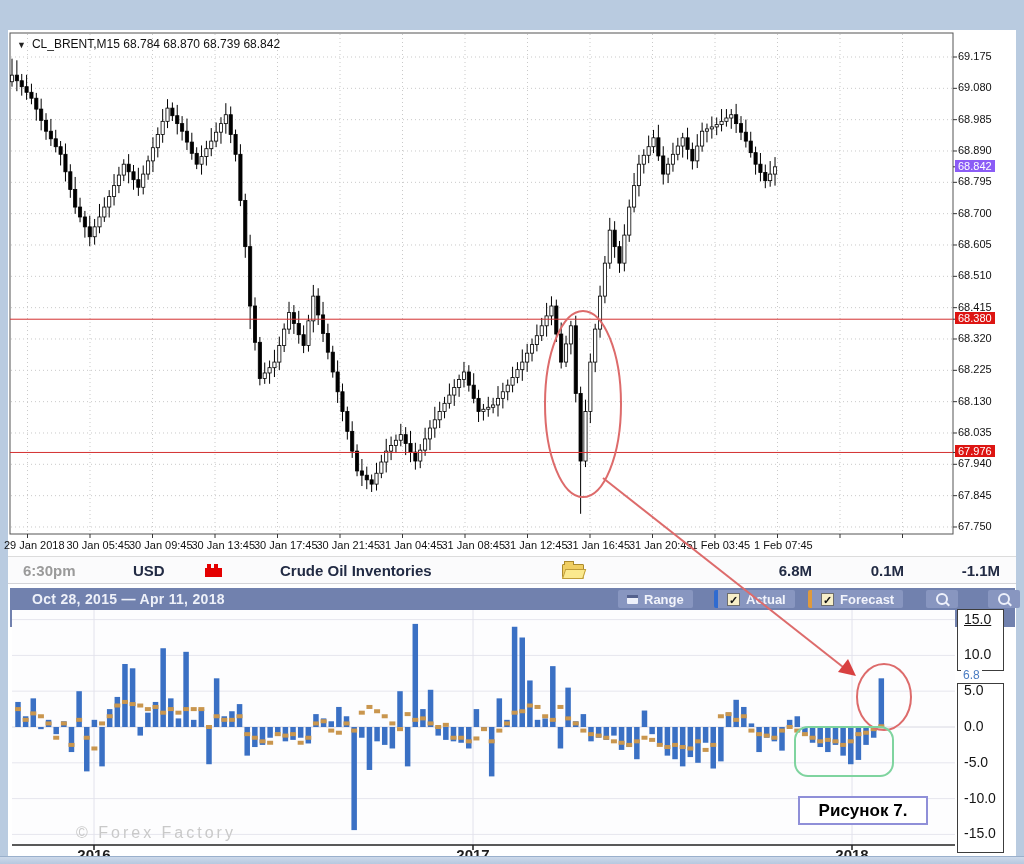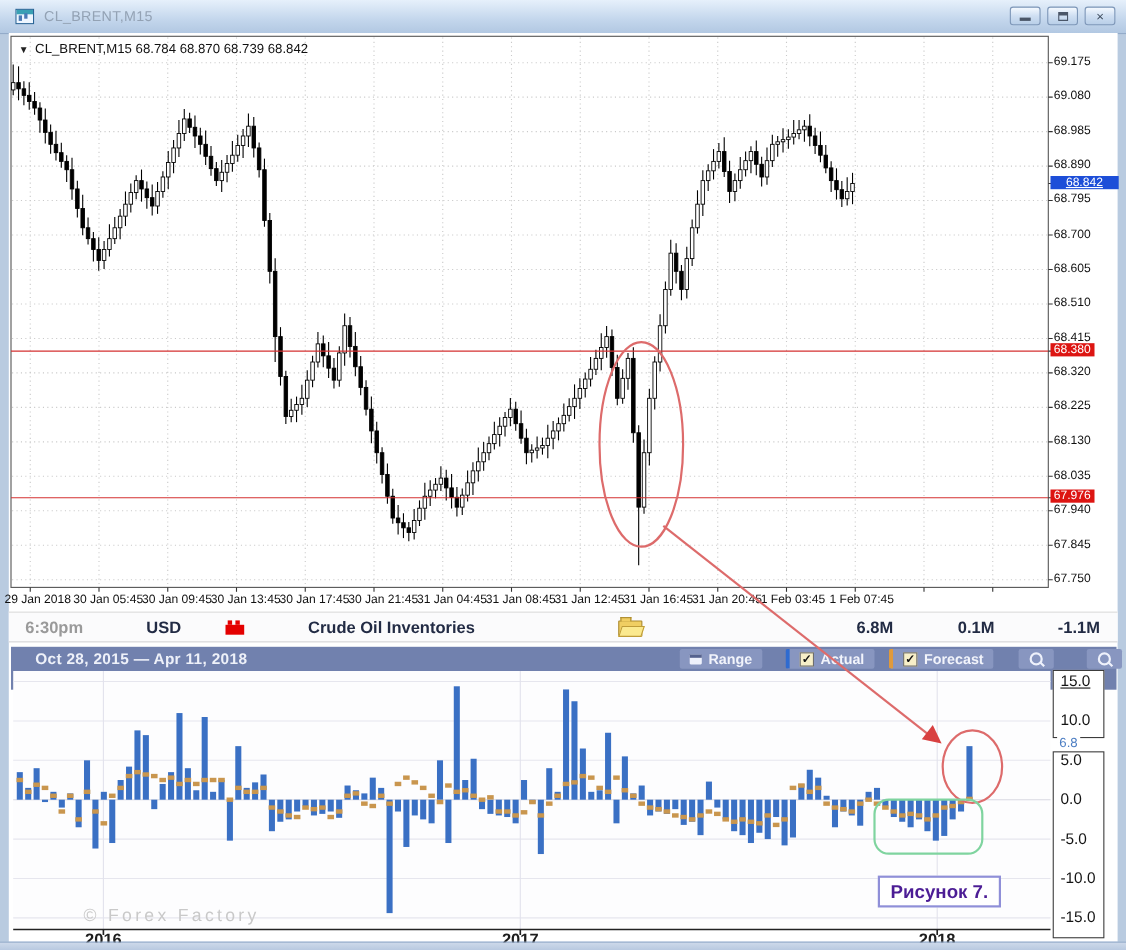--- a/index.html
+++ b/index.html
@@ -19,21 +19,21 @@
     color:#3c4a5c;font-size:12px;line-height:1;box-sizing:border-box;}
   .glyph-min{width:10px;height:3px;background:#4a5668;margin-top:6px;}
   .glyph-res{width:9px;height:8px;border:1px solid #4a5668;border-top:3px solid #4a5668;box-sizing:border-box;}
   
   #content{position:absolute;left:8px;top:30px;width:1008px;height:826px;background:#fff;}
   svg.layer{position:absolute;left:0;top:0;width:1024px;height:864px;pointer-events:none;}
   #legend{position:absolute;left:17px;top:37px;font-size:12px;color:#111;}
   #legend .dd{font-size:9px;margin-right:6px;color:#222;}
   #priceAxis{position:absolute;left:958px;top:0;width:60px;}
   .ptick{position:absolute;left:0;font-size:11px;color:#111;white-space:nowrap;}
-  .ptick.current{background:#1d4ed8;color:#fff;padding:0 14px;left:-3px;text-decoration:underline;}
+  .ptick.current{background:#8b5cf6;color:#fff;padding:0 3px;left:-3px;}
   .ptick.level{background:#dd1512;color:#fff;padding:0 3px;left:-3px;}
   #timeAxis{position:absolute;left:0;top:539px;height:14px;width:1024px;}
   .ttick{position:absolute;top:0;font-size:11px;color:#111;white-space:nowrap;}
   
   #calrow{position:absolute;left:8px;top:556px;width:1008px;height:28px;background:#fbfbfc;
     border-top:1px solid #dcdcdc;border-bottom:1px solid #d4d4d8;box-sizing:border-box;}
   .cal{position:absolute;top:5px;font-size:15px;font-weight:bold;color:#222b44;white-space:nowrap;}
   #evt-time{left:15px;color:#9a9a9a;}
   #evt-cur{left:125px;}
   .impact{position:absolute;left:197px;top:11px;width:17px;height:9px;background:#e40000;}
@@ -63,47 +63,32 @@
   .mag:after{content:'';position:absolute;width:5px;height:2px;background:#eef1fb;right:-4px;bottom:-2px;transform:rotate(45deg);}
   
   .axbox{position:absolute;left:957px;width:47px;border:1px solid #3c3c3c;background:#fff;box-sizing:border-box;}
   #axbox1{top:609px;height:62px;}
   #axbox2{top:683px;height:170px;}
   #ffAxis{position:absolute;left:0;top:0;width:1024px;}
   .btick{position:absolute;left:964px;font-size:14px;color:#141414;}
   #hoverVal{position:absolute;left:961px;top:668px;font-size:12px;color:#4a7cc2;background:#fff;padding:0 2px;z-index:5;}
   .ylab{position:absolute;top:846px;width:56px;text-align:center;font-size:15px;font-weight:bold;color:#1d1d1d;}
   #watermark{position:absolute;left:76px;top:824px;font-size:16px;color:#c9c9c9;letter-spacing:3px;}
-  #figureBox{position:absolute;left:798px;top:796px;width:112px;height:29px;border:2px solid #8f8fd8;background:#fff;
-    display:flex;align-items:center;justify-content:center;font-size:17px;font-weight:bold;color:#4c1d95;z-index:6;box-sizing:border-box;}
+  #figureBox{position:absolute;left:798px;top:796px;width:130px;height:29px;border:2px solid #8f8fd8;background:#fff;
+    display:flex;align-items:center;justify-content:center;font-size:17px;font-weight:bold;color:#000000;z-index:6;box-sizing:border-box;}
   
   #bottomstrip{position:absolute;left:0;top:856px;width:1024px;height:8px;
     background:linear-gradient(#cdd9ea,#b4c6de);border-top:1px solid #9ab0cc;}
   #annot{z-index:60;}
 </style>
 </head>
 <body>
 
 <div id="stage">
 
-  <div id="titlebar">
-    <div class="appicon"></div>
-    <span id="wintitle">CL_BRENT,M15</span>
-    <div class="winbtns">
-      <div class="winbtn">
-          <div class="glyph-min"></div>
-        </div>
-      <div class="winbtn">
-          <div class="glyph-res"></div>
-        </div>
-      <div class="winbtn">
-          <span>×</span>
-        </div>
-    </div>
-  </div>
 
   <div id="content"></div>
 
   <svg id="candleSvg" class="layer">
       <rect x="10" y="33" width="943" height="501" fill="#fff" stroke="#555" stroke-width="1"></rect>
       <g stroke="#c9c9c9" stroke-dasharray="1,3">
         <line x1="11" y1="57" x2="952" y2="57"></line>
         <line x1="11" y1="88.33289999999963" x2="952" y2="88.33289999999963"></line>
         <line x1="11" y1="119.66579999999925" x2="952" y2="119.66579999999925"></line>
         <line x1="11" y1="150.99869999999888" x2="952" y2="150.99869999999888"></line>

